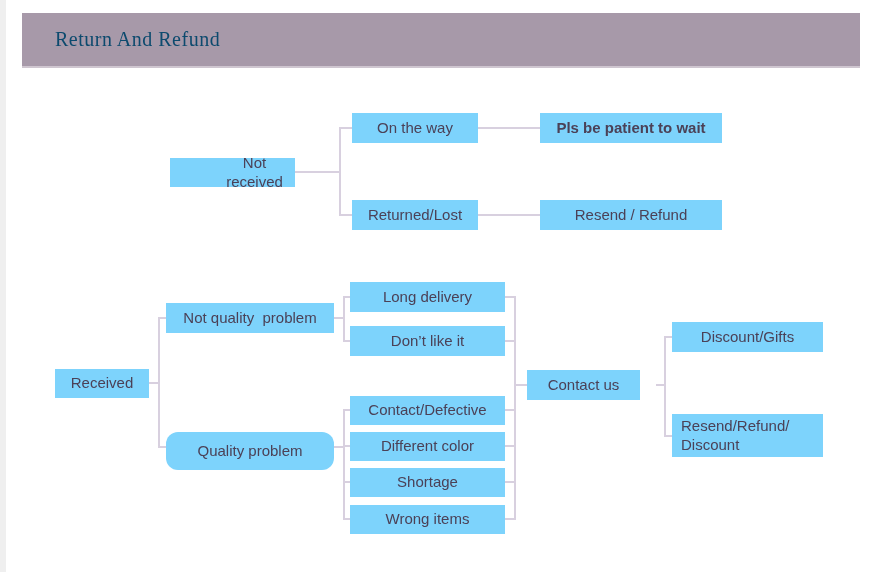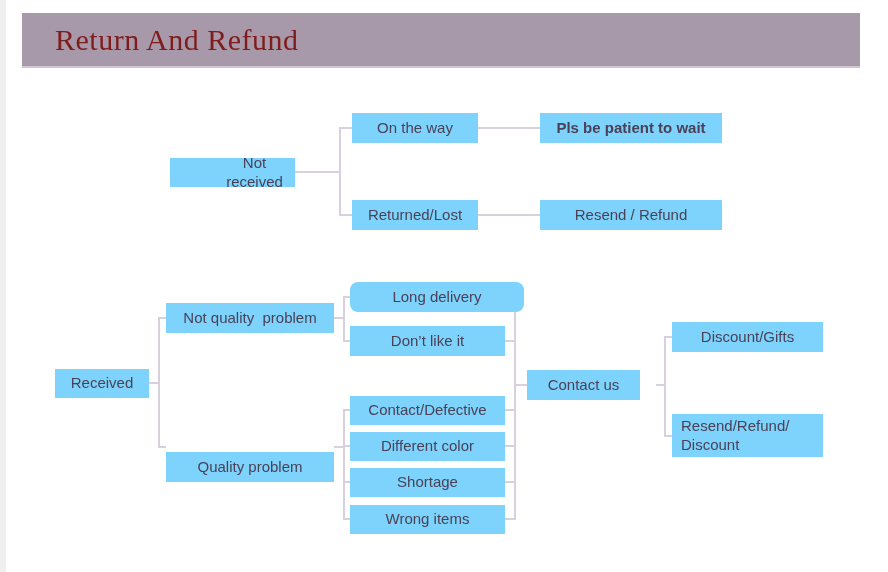--- a/index.html
+++ b/index.html
@@ -23,23 +23,23 @@
     width: 838px; height: 55px;
     background: #a799a9;
     border-bottom: 2px solid #cfc6d0;
     display: flex;
     align-items: center;
     box-sizing: border-box;
     padding-left: 33px;
   }
   .header-title {
     font-family: "Liberation Serif", serif;
-    font-size: 30px;
+    font-size: 20px;
     font-weight: normal;
-    color: #7f1d1d;
+    color: #0c4a6e;
     letter-spacing: 0.5px;
   }
   .chart-layer {
     position: absolute;
     left: 0; top: 0;
     width: 888px; height: 572px;
   }
   .node {
     position: absolute;
     background: #7dd3fc;
@@ -106,22 +106,22 @@
       <div class="edge" style="left: 664px; top: 336px; width: 2px; height: 100px;"></div>
       <div class="edge" style="left: 664px; top: 336px; width: 8px; height: 2px;"></div>
       <div class="edge" style="left: 664px; top: 435px; width: 8px; height: 2px;"></div>
       <div class="node" style="left: 170px; top: 158px; width: 125px; height: 29px; padding-left: 44px;">Not received</div>
       <div class="node" style="left: 352px; top: 113px; width: 126px; height: 30px;">On the way</div>
       <div class="node" style="left: 352px; top: 200px; width: 126px; height: 30px;">Returned/Lost</div>
       <div class="node" style="left: 540px; top: 113px; width: 182px; height: 30px; font-weight: bold;">Pls be patient to wait</div>
       <div class="node" style="left: 540px; top: 200px; width: 182px; height: 30px;">Resend / Refund</div>
       <div class="node" style="left: 55px; top: 369px; width: 94px; height: 29px;">Received</div>
       <div class="node" style="left: 166px; top: 303px; width: 168px; height: 30px;">Not quality  problem</div>
-      <div class="node" style="left: 166px; top: 452px; width: 168px; height: 30px;">Quality problem</div>
-      <div class="node" style="left: 350px; top: 282px; width: 174px; height: 30px; border-radius: 8px;">Long delivery</div>
+      <div class="node" style="left: 166px; top: 432px; width: 168px; height: 38px; border-radius: 12px;">Quality problem</div>
+      <div class="node" style="left: 350px; top: 282px; width: 155px; height: 30px;">Long delivery</div>
       <div class="node" style="left: 350px; top: 326px; width: 155px; height: 30px;">Don’t like it</div>
       <div class="node" style="left: 350px; top: 396px; width: 155px; height: 29px;">Contact/Defective</div>
       <div class="node" style="left: 350px; top: 432px; width: 155px; height: 29px;">Different color</div>
       <div class="node" style="left: 350px; top: 468px; width: 155px; height: 29px; text-align: center;">Shortage</div>
       <div class="node" style="left: 350px; top: 505px; width: 155px; height: 29px;">Wrong items</div>
       <div class="node" style="left: 527px; top: 370px; width: 113px; height: 30px;">Contact us</div>
       <div class="node" style="left: 672px; top: 322px; width: 151px; height: 30px;">Discount/Gifts</div>
       <div class="node left" style="left: 672px; top: 414px; width: 151px; height: 43px;">Resend/Refund/
 Discount</div>
     </div>

